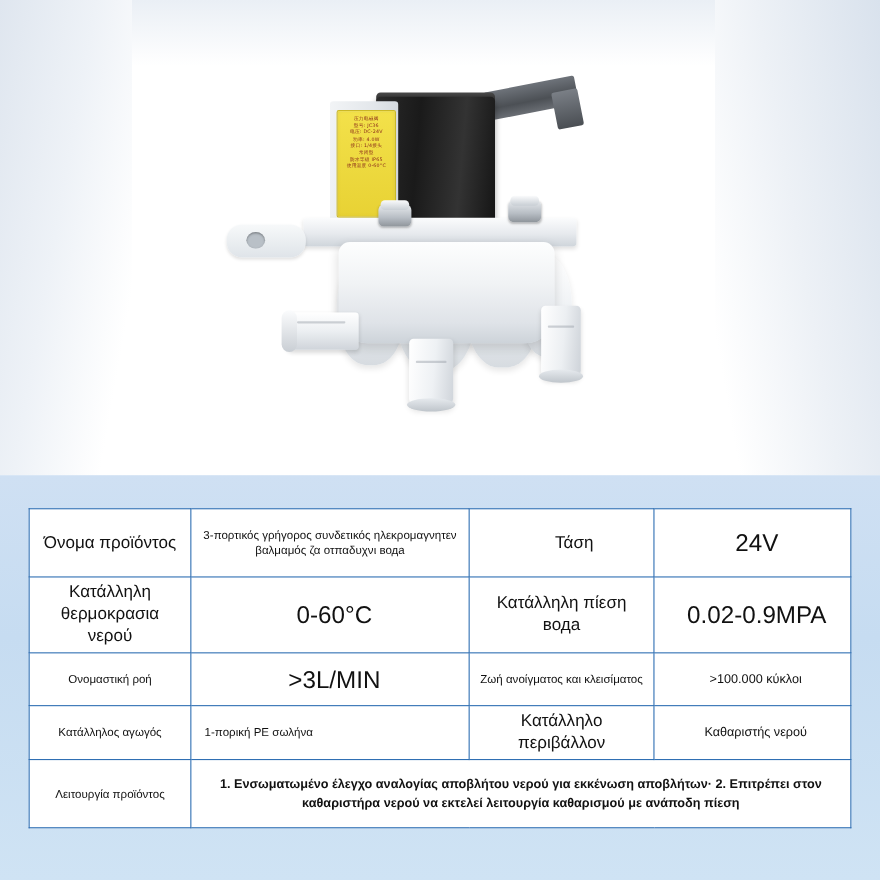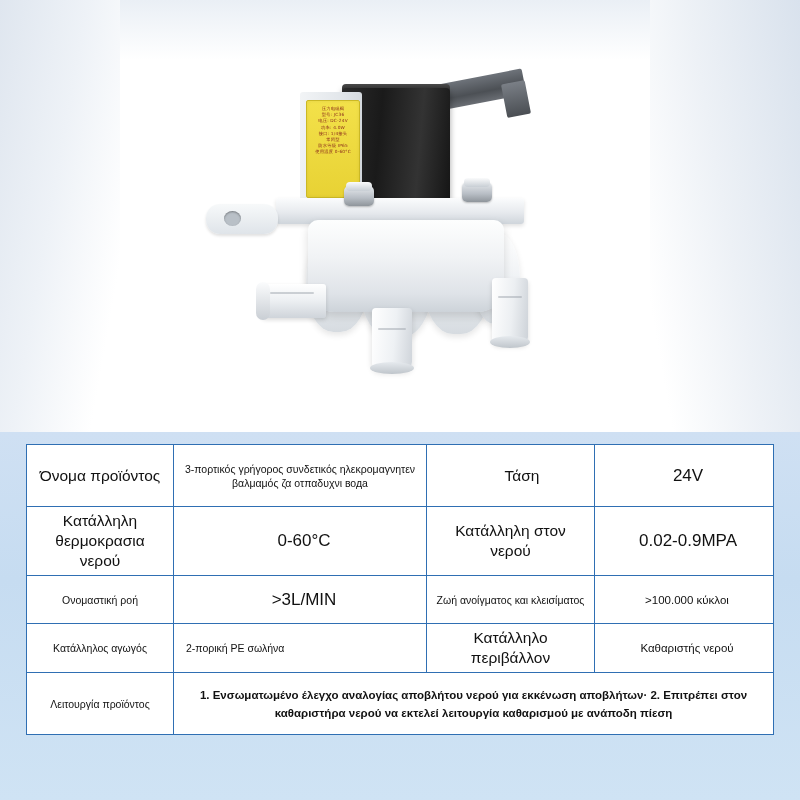--- a/index.html
+++ b/index.html
@@ -279,39 +279,39 @@
   
   .panel {
     position: relative;
     width: 800px;
     height: 368px;
     background: linear-gradient(180deg, #cfe0f3 0%, #c6dcf1 40%, #cfe3f4 100%);
   }
   .table-wrap {
     position: absolute;
     left: 26px;
-    top: 12px;
+    top: 30px;
     width: 748px;
   }
   table.spec {
     border-collapse: collapse;
     width: 748px;
     background: #ffffff;
     table-layout: fixed;
   }
   table.spec td {
     border: 1px solid #2f6fb3;
     text-align: center;
     vertical-align: middle;
     color: #111111;
     padding: 4px 6px;
   }
   .k-lg { font-size: 15.5px; line-height: 20px; }
   .k-sm { font-size: 10.5px; line-height: 14px; }
-  .v-lg { font-size: 17px; text-align: left; padding-left: 14px !important; }
+  .v-lg { font-size: 22px; text-align: left; padding-left: 14px !important; }
   .v-sm { font-size: 10.5px; text-align: left !important; padding-left: 12px !important; }
   .v-md { font-size: 11.5px; text-align: right; padding-left: 12px !important; }
   .foot {
     font-size: 11.5px;
     line-height: 18px;
     padding: 10px 18px !important;
     font-weight: bold;
   }
   .r1 { height: 62px; }
   .r2 { height: 58px; }
@@ -388,32 +388,32 @@
         <tbody>
           <tr class="r1">
             <td class="k-lg" style="width:134px;">Όνομα προϊόντος</td>
             <td class="k-sm" style="width:240px;">3-πορτικός γρήγορος συνδετικός ηλεκρομαγνητεν βαλμαμός ζα οτπαδυχνι вода</td>
             <td class="k-lg" style="width:132px;padding-left:29px;">Τάση</td>
             <td class="v-lg">24V</td>
           </tr>
           <tr class="r2">
             <td class="k-lg">Κατάλληλη θερμοκρασια νερού</td>
             <td class="v-lg">0-60°C</td>
-            <td class="k-lg">Κατάλληλη στον νερού</td>
+            <td class="k-lg">Κατάλληλη πίεση вода</td>
             <td class="v-lg">0.02-0.9MPA</td>
           </tr>
           <tr class="r3">
             <td class="k-sm">Ονομαστική ροή</td>
             <td class="v-lg">&gt;3L/MIN</td>
             <td class="k-sm">Ζωή ανοίγματος και κλεισίματος</td>
             <td class="v-md">&gt;100.000 κύκλοι</td>
           </tr>
           <tr class="r4">
             <td class="k-sm">Κατάλληλος αγωγός</td>
-            <td class="v-sm">2-πορική PE σωλήνα</td>
+            <td class="v-sm">1-πορική PE σωλήνα</td>
             <td class="k-lg">Κατάλληλο περιβάλλον</td>
             <td class="v-md">Καθαριστής νερού</td>
           </tr>
           <tr class="r5">
             <td class="k-sm">Λειτουργία προϊόντος</td>
             <td class="foot" colspan="3">1. Ενσωματωμένο έλεγχο αναλογίας αποβλήτου νερού για εκκένωση αποβλήτων· 2. Επιτρέπει στον καθαριστήρα νερού να εκτελεί λειτουργία καθαρισμού με ανάποδη πίεση</td>
           </tr>
         </tbody>
       </table>
     </div>

